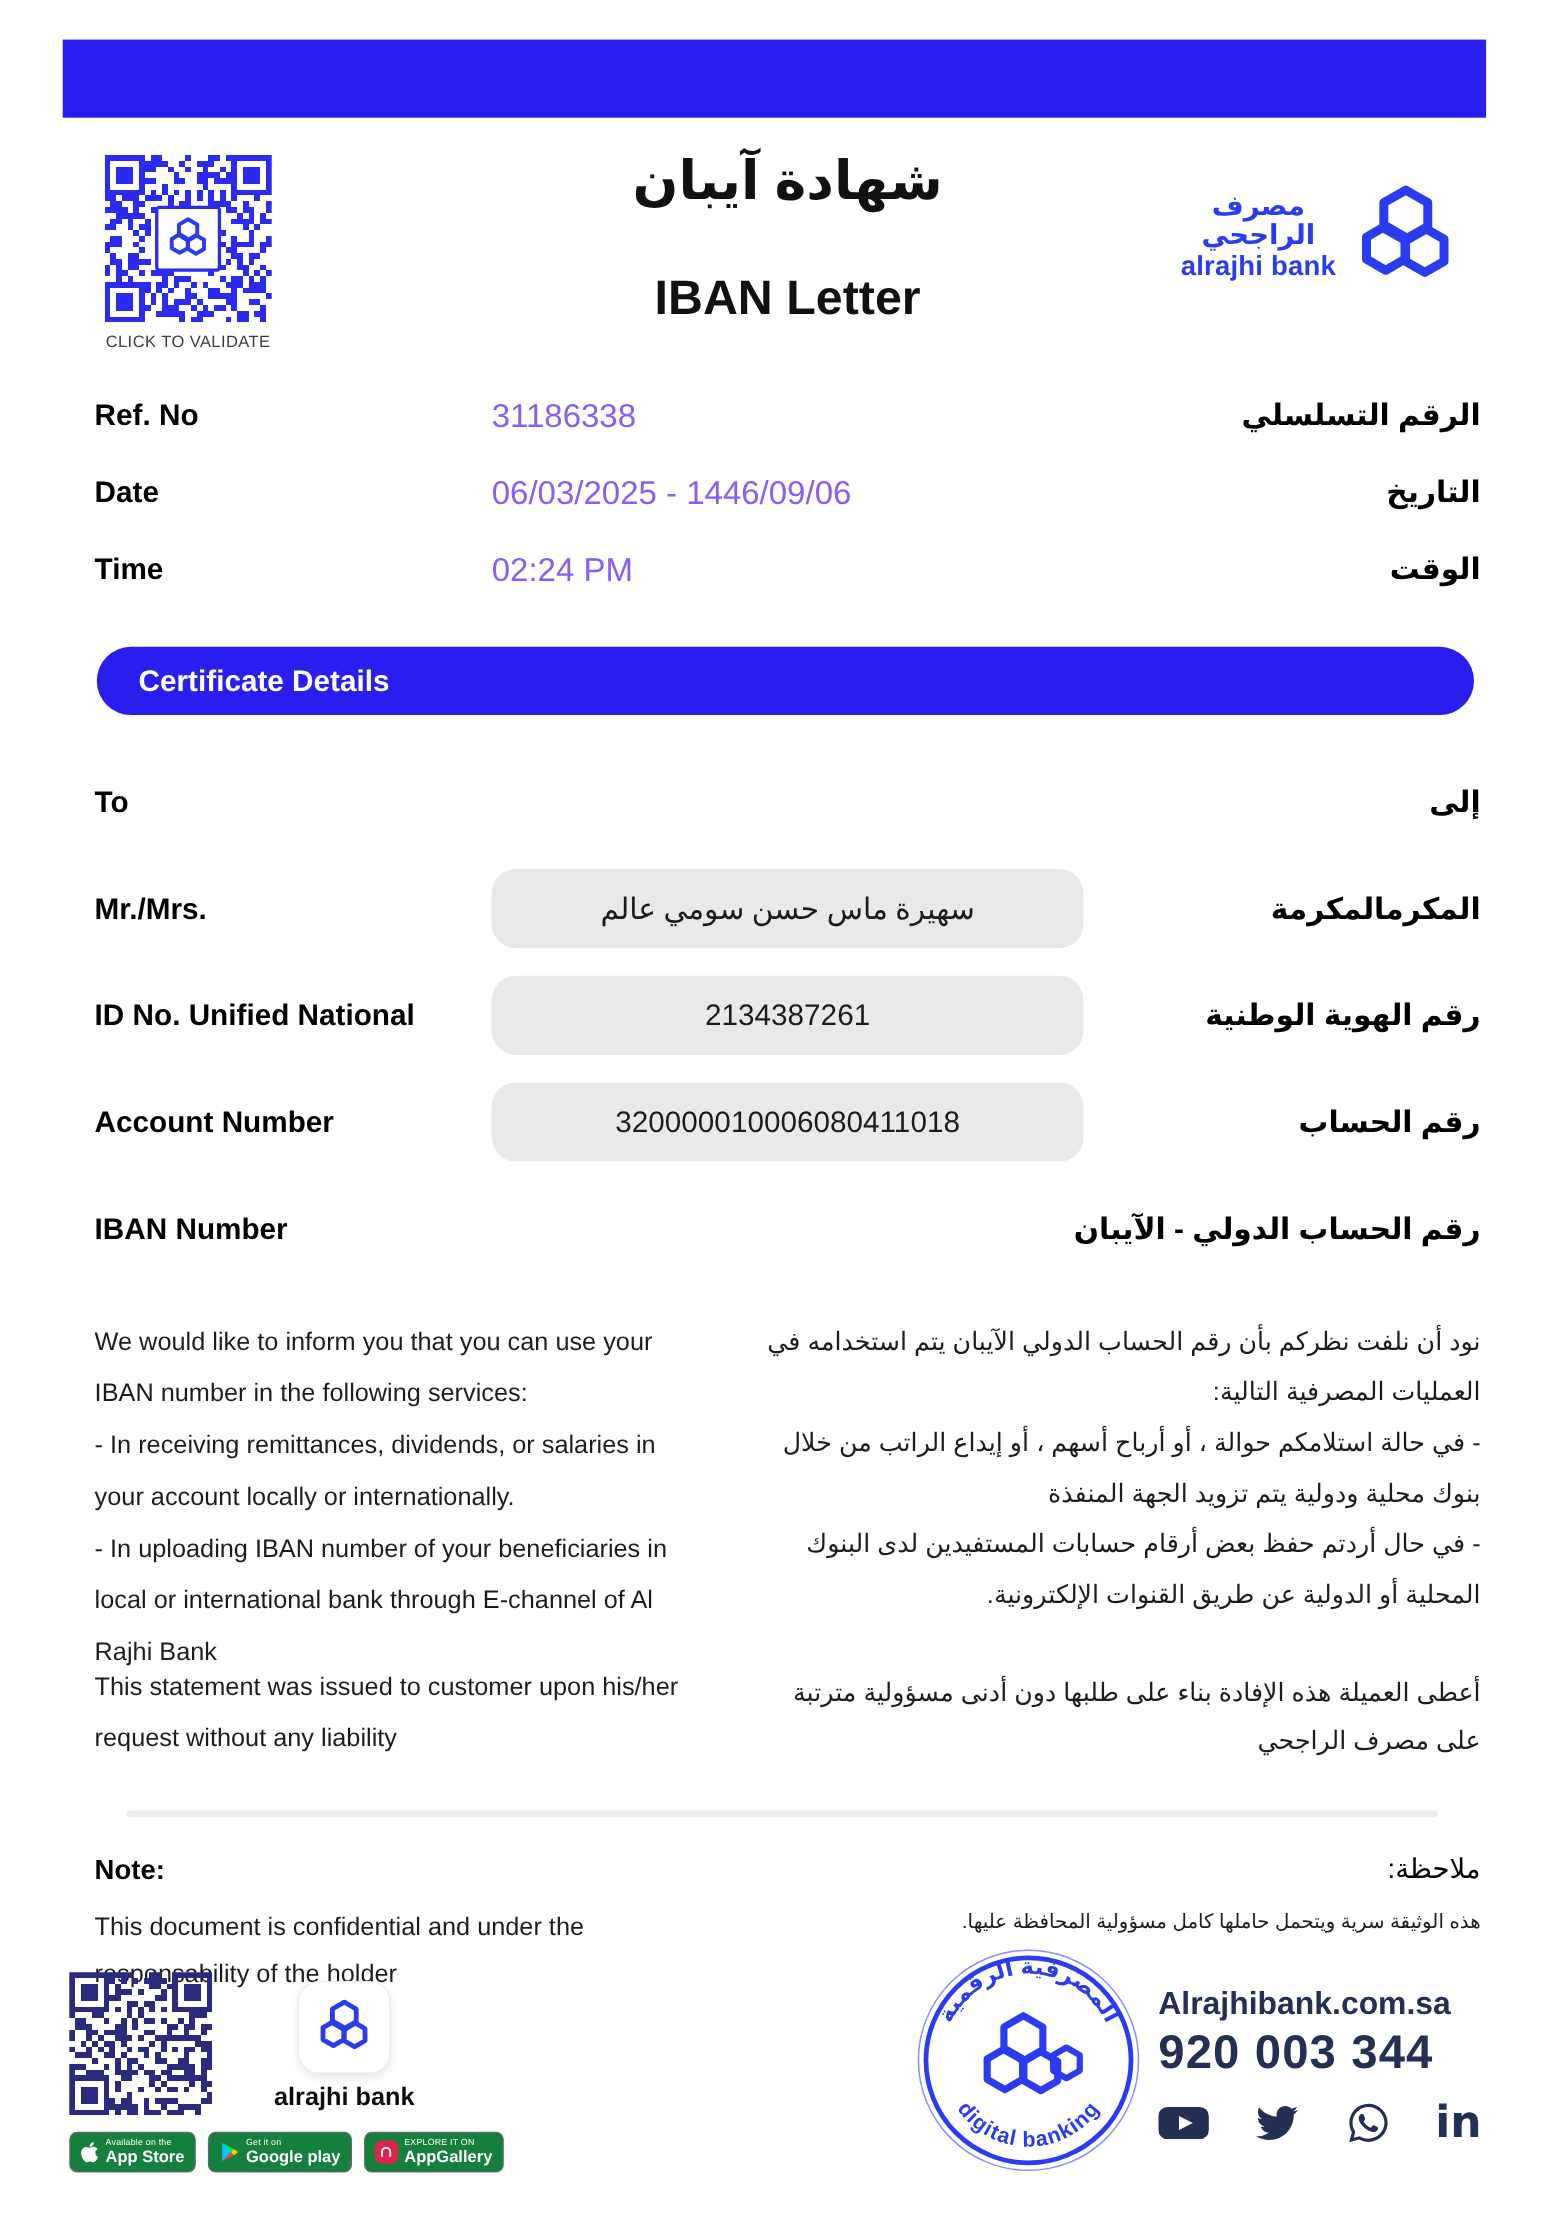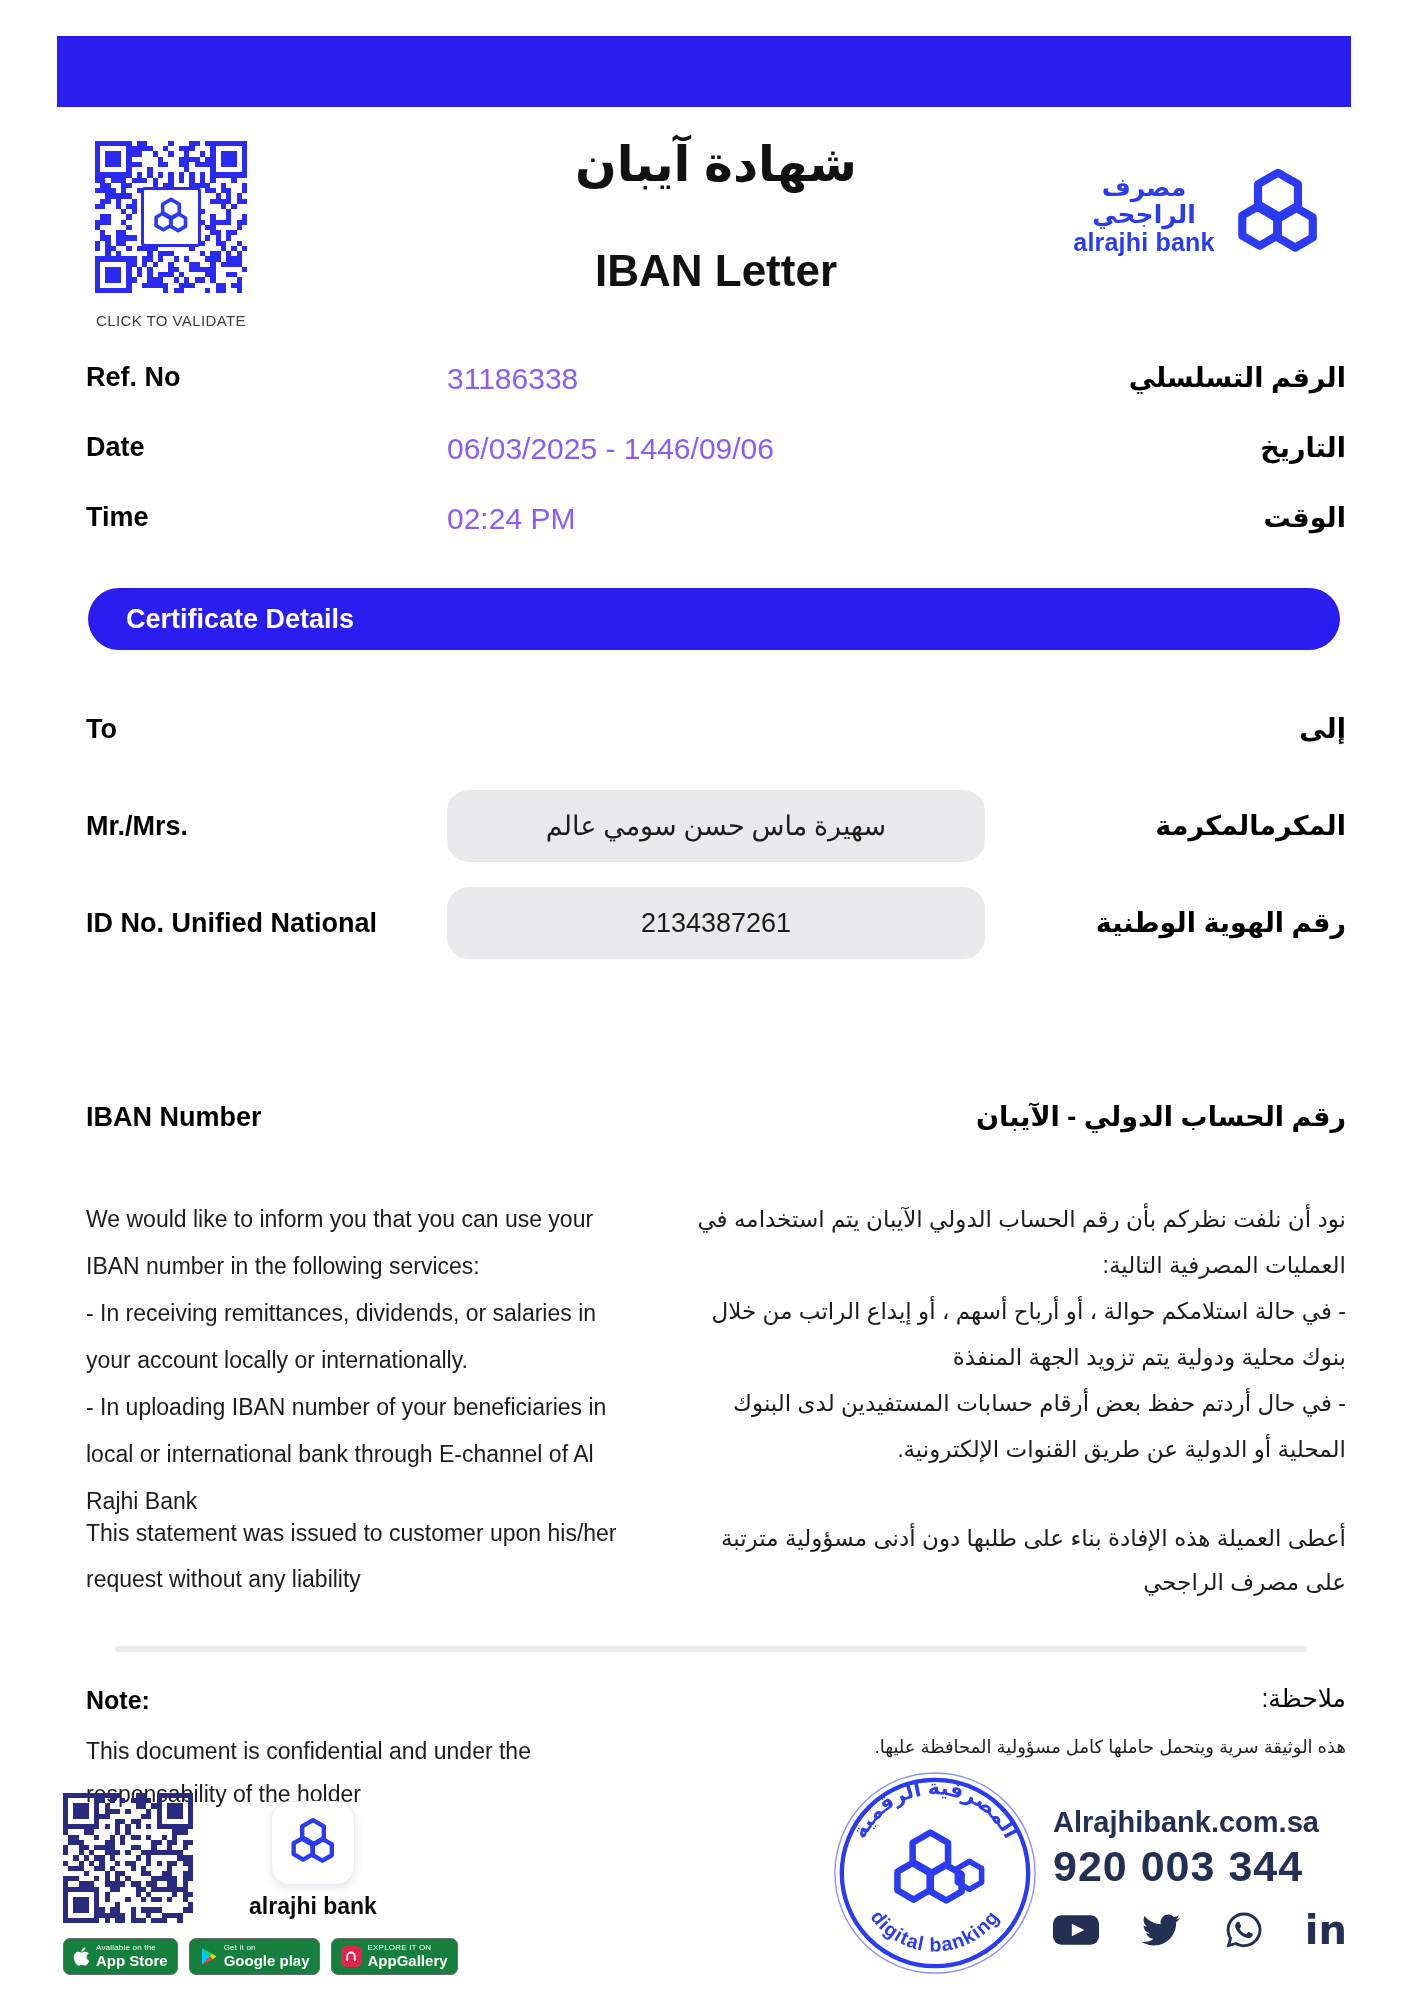--- a/index.html
+++ b/index.html
@@ -14,21 +14,21 @@
   body{background:#ffffff;font-family:"Liberation Sans","DejaVu Sans",sans-serif;color:var(--ink)}
   .page{position:relative;width:1422px;height:2014px;background:#fff;overflow:hidden;margin:0 auto}
   .abs{position:absolute}
 
   
   .topbar{left:57px;top:36px;width:1294px;height:71px;background:var(--blue)}
 
   
   .qr1{left:95px;top:141px;width:152px;height:152px;fill:#2a2af2}
   .qr1-center{left:141px;top:187px;width:60px;height:60px;background:#fff;border:3px solid #2a2af2;border-radius:4px;display:flex;align-items:center;justify-content:center}
-  .qr-caption{left:66px;top:312px;width:210px;text-align:center;font-size:15px;letter-spacing:.4px;color:#3c3c3c;font-weight:400}
+  .qr-caption{left:66px;top:302px;width:210px;text-align:center;font-size:15px;letter-spacing:.4px;color:#3c3c3c;font-weight:400}
   .title-ar{left:296px;top:136px;width:840px;text-align:center;font-size:49px;font-weight:700;direction:rtl}
   .title-en{left:296px;top:246px;width:840px;text-align:center;font-size:44px;font-weight:700}
   .brand{left:1066px;top:160px;width:260px;height:110px;display:flex;align-items:center}
   .brand-names{width:156px;text-align:center;color:var(--logo-blue);line-height:1.1}
   .brand-ar{font-size:25px;font-weight:700;direction:rtl}
   .brand-en{font-size:25px;font-weight:700;letter-spacing:.2px}
   .brand-mark{width:96px;height:96px;margin-left:8px}
   .hex{fill:none;stroke:var(--logo-blue);stroke-linejoin:round;stroke-linecap:round}
 
   
@@ -546,20 +546,25 @@
   <div class="abs det-row" style="top:790px">
     <span class="lab-en">Mr./Mrs.</span>
     <span class="pill rtl">سهيرة ماس  حسن سومي عالم</span>
     <span class="lab-ar">المكرمالمكرمة</span>
   </div>
   <div class="abs det-row" style="top:887px">
     <span class="lab-en">ID No. Unified National</span>
     <span class="pill">2134387261</span>
     <span class="lab-ar">رقم الهوية الوطنية</span>
   </div>
+  <div class="abs det-row" style="top:984px">
+    <span class="lab-en">Account Number</span>
+    <span class="pill">320000010006080411018</span>
+    <span class="lab-ar">رقم الحساب</span>
+  </div>
   <div class="abs det-row" style="top:1081px">
     <span class="lab-en">IBAN Number</span>
     <span class="lab-ar">رقم الحساب الدولي - الآيبان</span>
   </div>
 
   <div class="abs para para-en">We would like to inform you that you can use your IBAN number in the following services:
 - In receiving remittances, dividends, or salaries in your account locally or internationally.
 - In uploading IBAN number of your beneficiaries in local or international bank through E-channel of Al Rajhi Bank</div>
   <div class="abs para para-ar">نود أن نلفت نظركم بأن رقم الحساب الدولي الآيبان يتم استخدامه في العمليات المصرفية التالية:
 - في حالة استلامكم حوالة ، أو أرباح أسهم ، أو إيداع الراتب من خلال بنوك محلية ودولية يتم تزويد الجهة المنفذة

